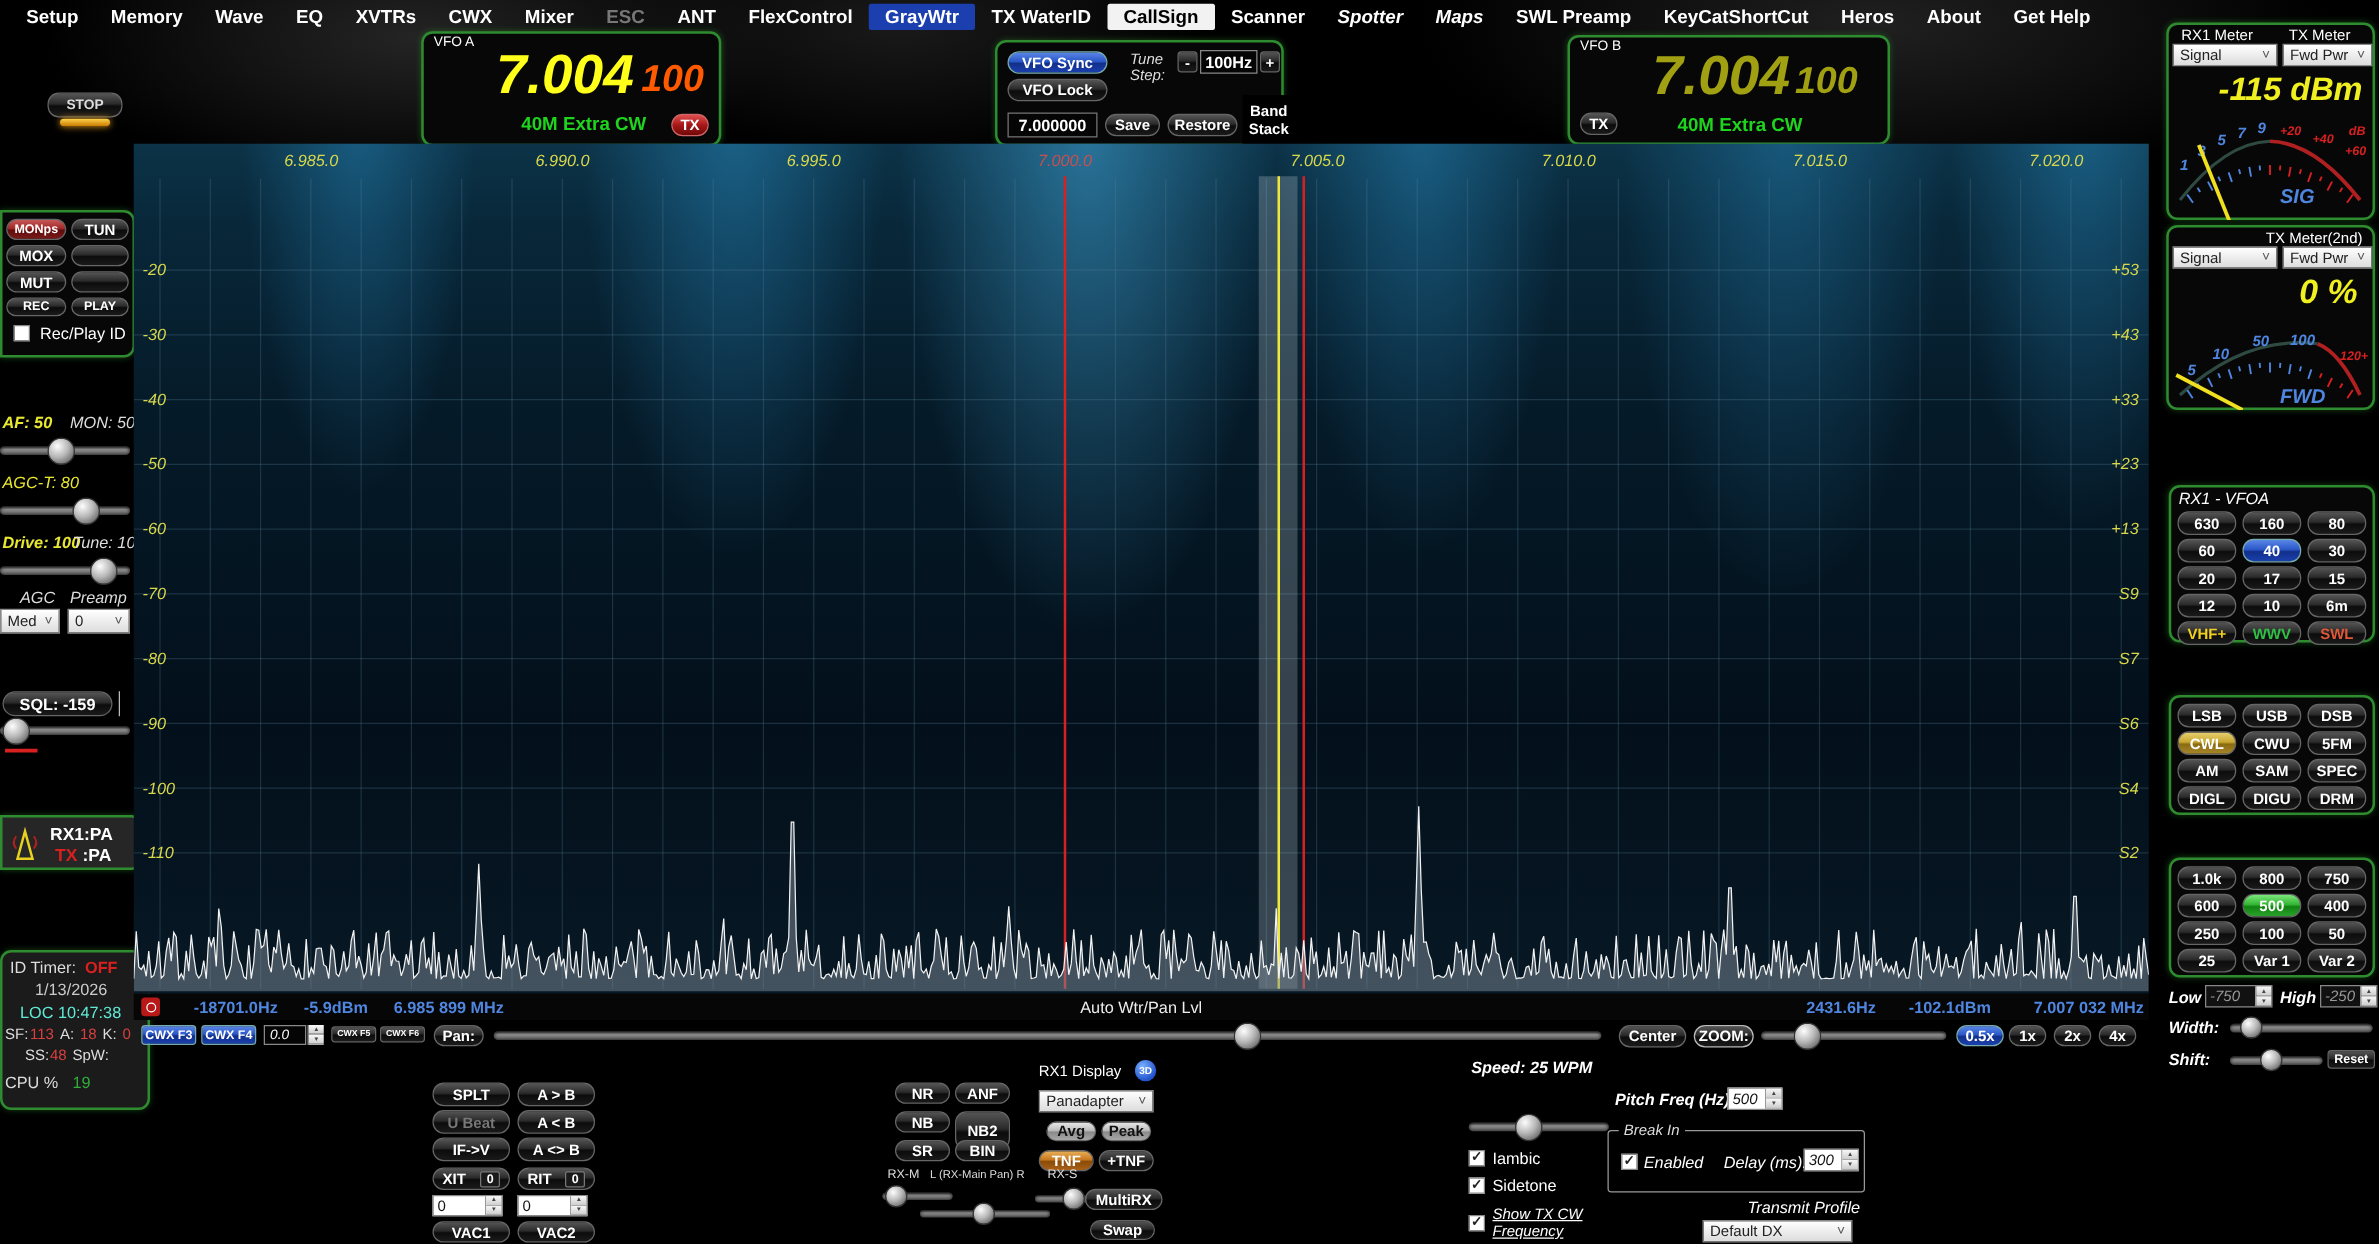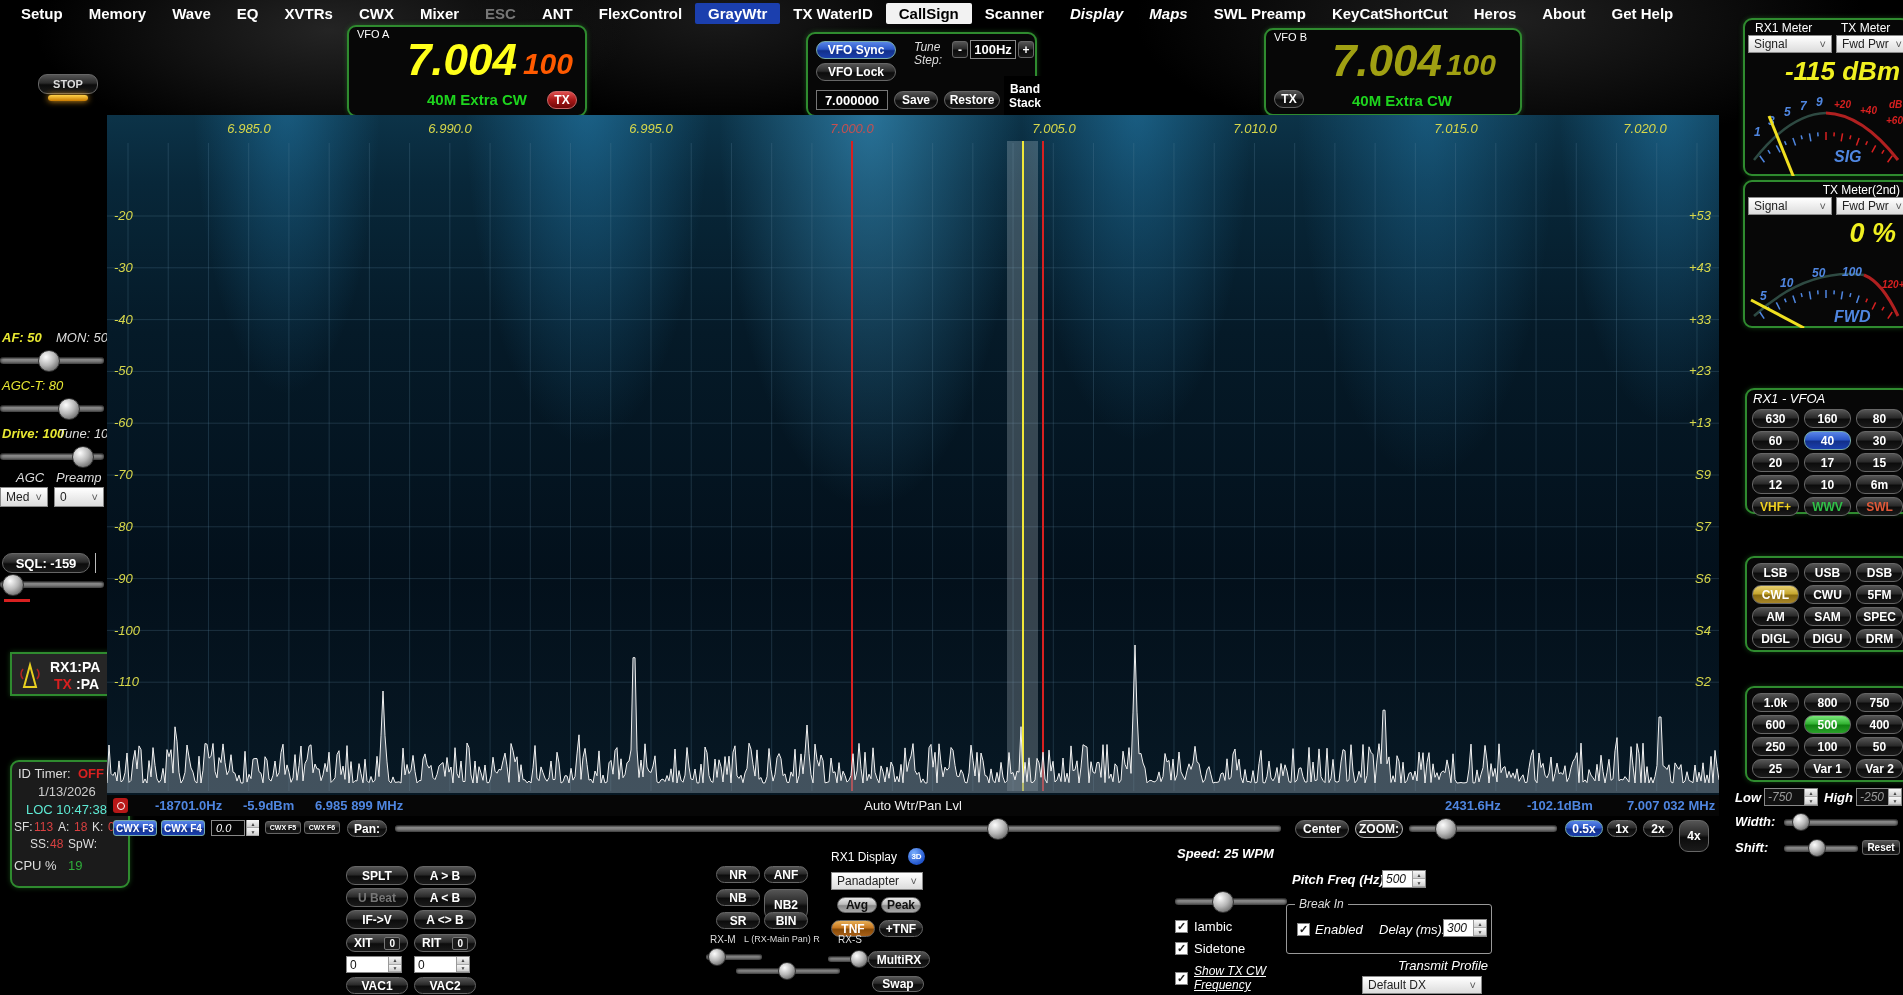--- a/index.html
+++ b/index.html
@@ -23,21 +23,21 @@
   
   .btn { position:absolute; display:flex; align-items:center; justify-content:center;
     background:linear-gradient(#555 0%, #2a2a2a 45%, #0c0c0c 55%, #1a1a1a 100%);
     border:1px solid #666; border-radius:9px; color:#fff; font-weight:bold; font-size:12px; white-space:nowrap; }
   .btn.blue { background:linear-gradient(#5a86e8 0%, #2b57c8 45%, #12308a 55%, #1a3fae 100%); border-color:#7aa; }
   .btn.gold { background:linear-gradient(#e8d070 0%, #c8a830 45%, #8a6c10 55%, #a8862a 100%); }
   .btn.green { background:linear-gradient(#7ae87a 0%, #34b434 45%, #118211 55%, #2aa22a 100%); }
   .btn.red { background:linear-gradient(#c85858 0%, #a02828 45%, #600c0c 55%, #7a1a1a 100%); }
   .btn.amber { background:linear-gradient(#e8b058 0%, #c87820 45%, #8a4c08 55%, #a86018 100%); }
   .btn.silver { background:linear-gradient(#e8e8e8 0%, #bdbdbd 45%, #8a8a8a 55%, #a8a8a8 100%); color:#111; }
-  .panel { position:absolute; background:#070707; border:2px solid #2f8b2f; border-radius:9px; box-shadow:0 0 5px rgba(50,160,50,.4);margin-left:10px; }
+  .panel { position:absolute; background:#070707; border:2px solid #2f8b2f; border-radius:9px; box-shadow:0 0 5px rgba(50,160,50,.4); }
   .dd { position:absolute; background:linear-gradient(#ffffff,#dcdcdc); border:1px solid #8a8a8a; color:#222;
         font-size:12px; display:flex; align-items:center; justify-content:space-between; padding:0 5px; }
   .dd .chev { color:#555; font-size:11px; }
   .track { position:absolute; height:7px; border-radius:4px;
     background:linear-gradient(#5a5a5a,#9a9a9a 35%,#4a4a4a); box-shadow:inset 0 1px 3px rgba(0,0,0,.85); }
   .knob { position:absolute; width:22px; height:22px; border-radius:50%;
     background:radial-gradient(circle at 35% 30%, #fdfdfd, #b8b8b8 45%, #6f6f6f 80%, #4a4a4a); border:1px solid #333; }
   .knob.sm { width:18px; height:18px; }
   .cb { position:absolute; width:13px; height:13px; background:#fff; border:1px solid #888;
         display:flex; align-items:center; justify-content:center; font-size:11px; font-weight:bold; color:#222; line-height:1; }
@@ -90,21 +90,21 @@
     <span class="mitem">XVTRs</span>
     <span class="mitem">CWX</span>
     <span class="mitem">Mixer</span>
     <span class="mitem dim">ESC</span>
     <span class="mitem">ANT</span>
     <span class="mitem">FlexControl</span>
     <span class="mitem m-blue">GrayWtr</span>
     <span class="mitem">TX WaterID</span>
     <span class="mitem m-white">CallSign</span>
     <span class="mitem">Scanner</span>
-    <span class="mitem it">Display</span>
+    <span class="mitem it">Spotter</span>
     <span class="mitem it">Maps</span>
     <span class="mitem">SWL Preamp</span>
     <span class="mitem">KeyCatShortCut</span>
     <span class="mitem">Heros</span>
     <span class="mitem">About</span>
     <span class="mitem">Get Help</span>
   </div>
 
   <div class="btn" style="left:38px;top:74px;width:60px;height:20px;font-size:11px;color:#ddd;">STOP</div>
   <div class="abs" style="left:48px;top:95px;width:40px;height:6px;border-radius:3px;background:linear-gradient(#ffd24a,#c87a00);box-shadow:0 0 6px #e8a020;"></div>
@@ -226,20 +226,32 @@
       <text x="14" y="46" fill="#4f86e0" font-size="12" font-weight="bold" font-style="italic">5</text>
       <text x="34" y="33" fill="#4f86e0" font-size="12" font-weight="bold" font-style="italic">10</text>
       <text x="66" y="23" fill="#4f86e0" font-size="12" font-weight="bold" font-style="italic">50</text>
       <text x="96" y="22" fill="#4f86e0" font-size="12" font-weight="bold" font-style="italic">100</text>
       <text x="136" y="34" fill="#d82020" font-size="10" font-weight="bold" font-style="italic">120+</text>
       <text x="88" y="68" fill="#4f86e0" font-size="16" font-weight="bold" font-style="italic">FWD</text>
       <line x1="58" y1="74" x2="5" y2="46" stroke="#f0e020" stroke-width="3"></line>
     </svg>
   </div>
 
+  <div class="panel" style="left:0px;top:168px;width:108px;height:118px;border-radius:0 9px 9px 0;">
+    <div class="btn red" style="left:3px;top:5px;width:48px;height:17px;font-size:10px;">MONps</div>
+    <div class="btn" style="left:55px;top:5px;width:46px;height:17px;">TUN</div>
+    <div class="btn" style="left:3px;top:26px;width:48px;height:17px;">MOX</div>
+    <div class="btn" style="left:55px;top:26px;width:46px;height:17px;"></div>
+    <div class="btn" style="left:3px;top:47px;width:48px;height:17px;">MUT</div>
+    <div class="btn" style="left:55px;top:47px;width:46px;height:17px;"></div>
+    <div class="btn" style="left:3px;top:68px;width:48px;height:15px;font-size:10px;">REC</div>
+    <div class="btn" style="left:55px;top:68px;width:46px;height:15px;font-size:10px;">PLAY</div>
+    <div class="cb" style="left:9px;top:90px;"></div>
+    <span class="lbl" style="left:30px;top:89px;color:#fff;font-size:13px;">Rec/Play ID</span>
+  </div>
 
   <span class="lbl it b yel" style="left:2px;top:330px;font-size:13px;">AF: 50</span>
   <span class="lbl it" style="left:56px;top:330px;color:#ddd;font-size:13px;">MON: 50</span>
   <div>
       <div class="track" style="left:0;top:357px;width:104px;"></div>
       <div class="knob" style="left:38px;top:350px;"></div>
     </div>
   <span class="lbl it yel" style="left:2px;top:378px;font-size:13px;">AGC-T:  80</span>
   <div>
       <div class="track" style="left:0;top:405px;width:104px;"></div>
@@ -423,21 +435,21 @@
     </div>
     <div class="btn" style="left:1188px;top:2px;width:54px;height:18px;">Center</div>
     <div class="btn" style="left:1248px;top:2px;width:48px;height:18px;border:1px solid #bbb;">ZOOM:</div>
     <div>
       <div class="track" style="left:1302px;top:7px;width:148px;"></div>
       <div class="knob" style="left:1328px;top:0px;"></div>
     </div>
     <div class="btn blue" style="left:1458px;top:2px;width:38px;height:17px;">0.5x</div>
     <div class="btn" style="left:1500px;top:2px;width:30px;height:17px;">1x</div>
     <div class="btn" style="left:1536px;top:2px;width:30px;height:17px;">2x</div>
-    <div class="btn" style="left:1572px;top:2px;width:30px;height:32px;">4x</div>
+    <div class="btn" style="left:1572px;top:2px;width:30px;height:17px;">4x</div>
   </div>
 
   <div class="panel" style="left:1735px;top:388px;width:165px;height:126px;">
     <span class="lbl it" style="left:6px;top:1px;color:#fff;font-size:13px;">RX1 - VFOA</span>
     <div class="bgrid" style="position:absolute;left:0;top:16px;width:100%;">
       <div class="btn">630</div>
       <div class="btn">160</div>
       <div class="btn">80</div>
       <div class="btn">60</div>
       <div class="btn blue">40</div>

